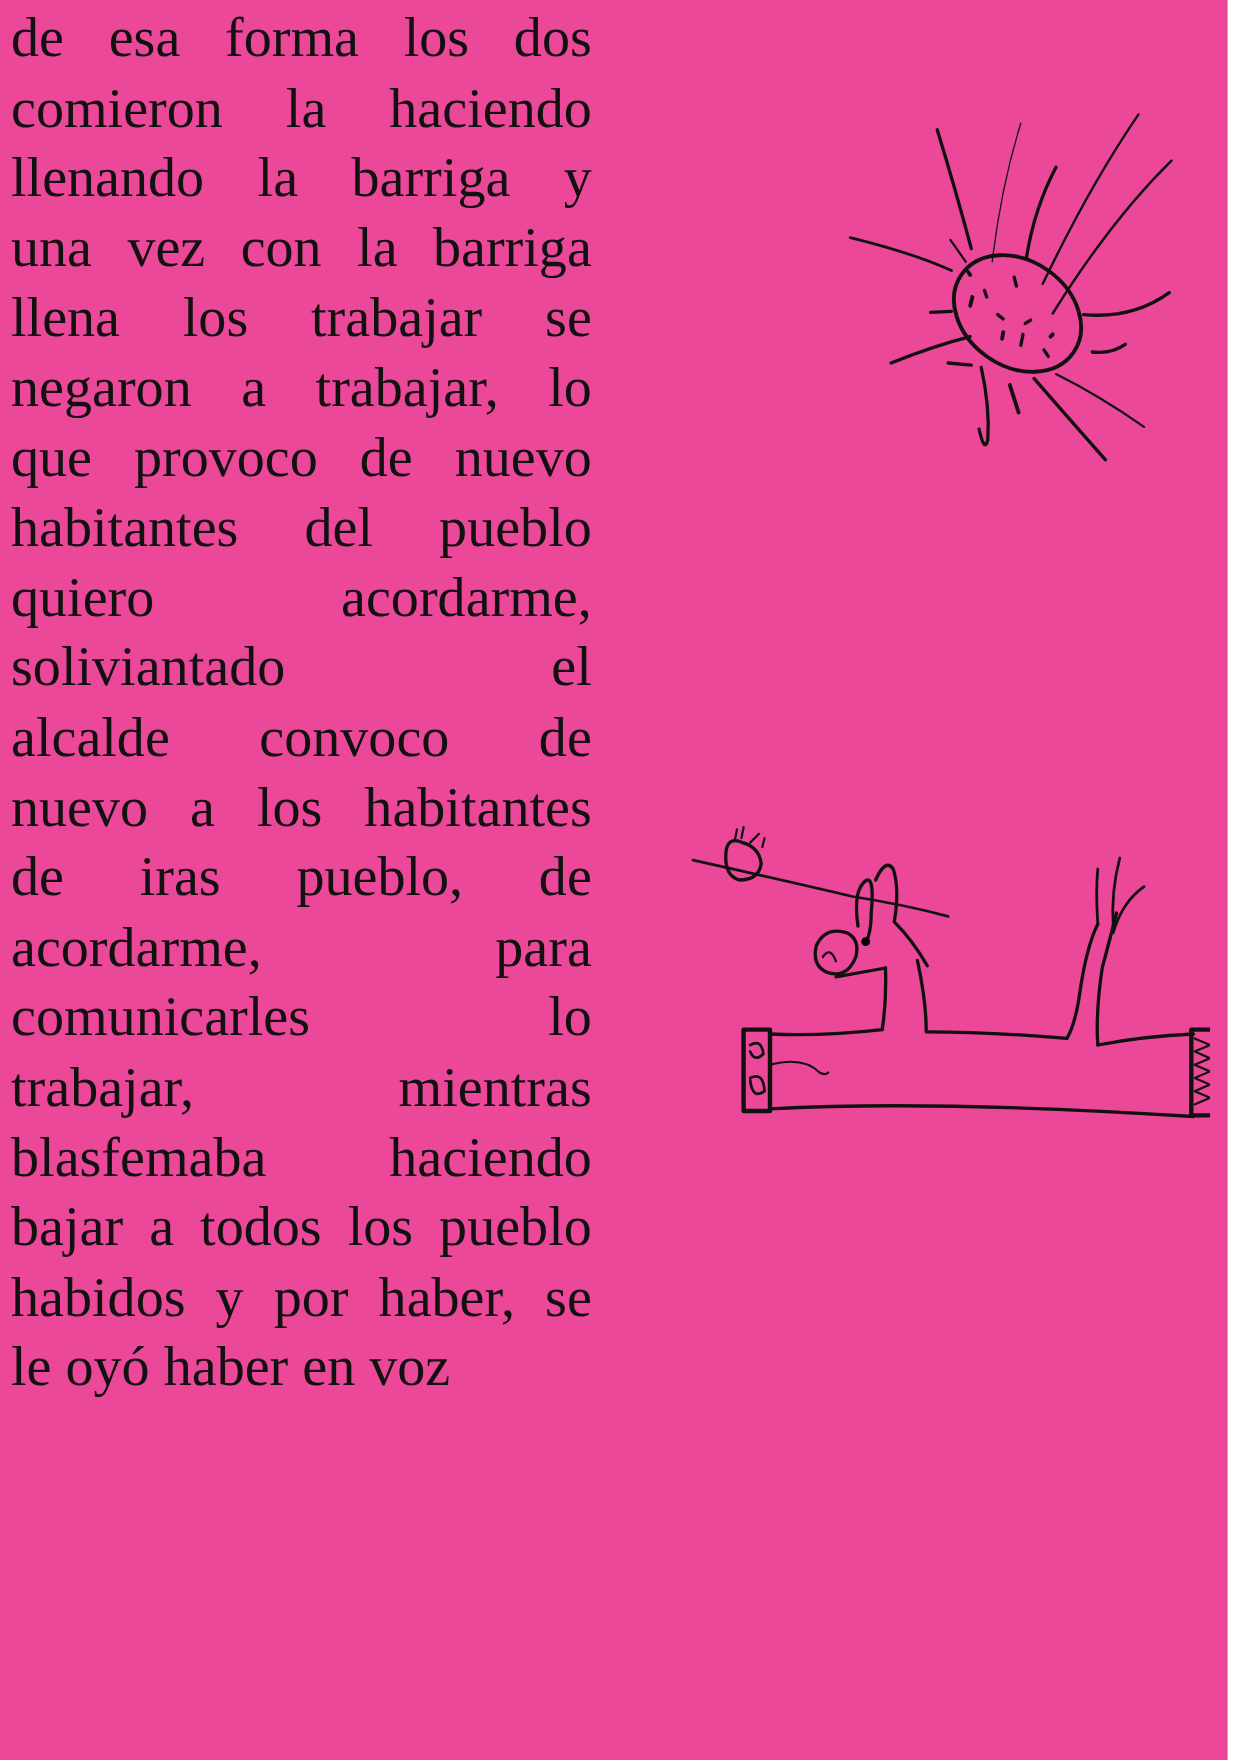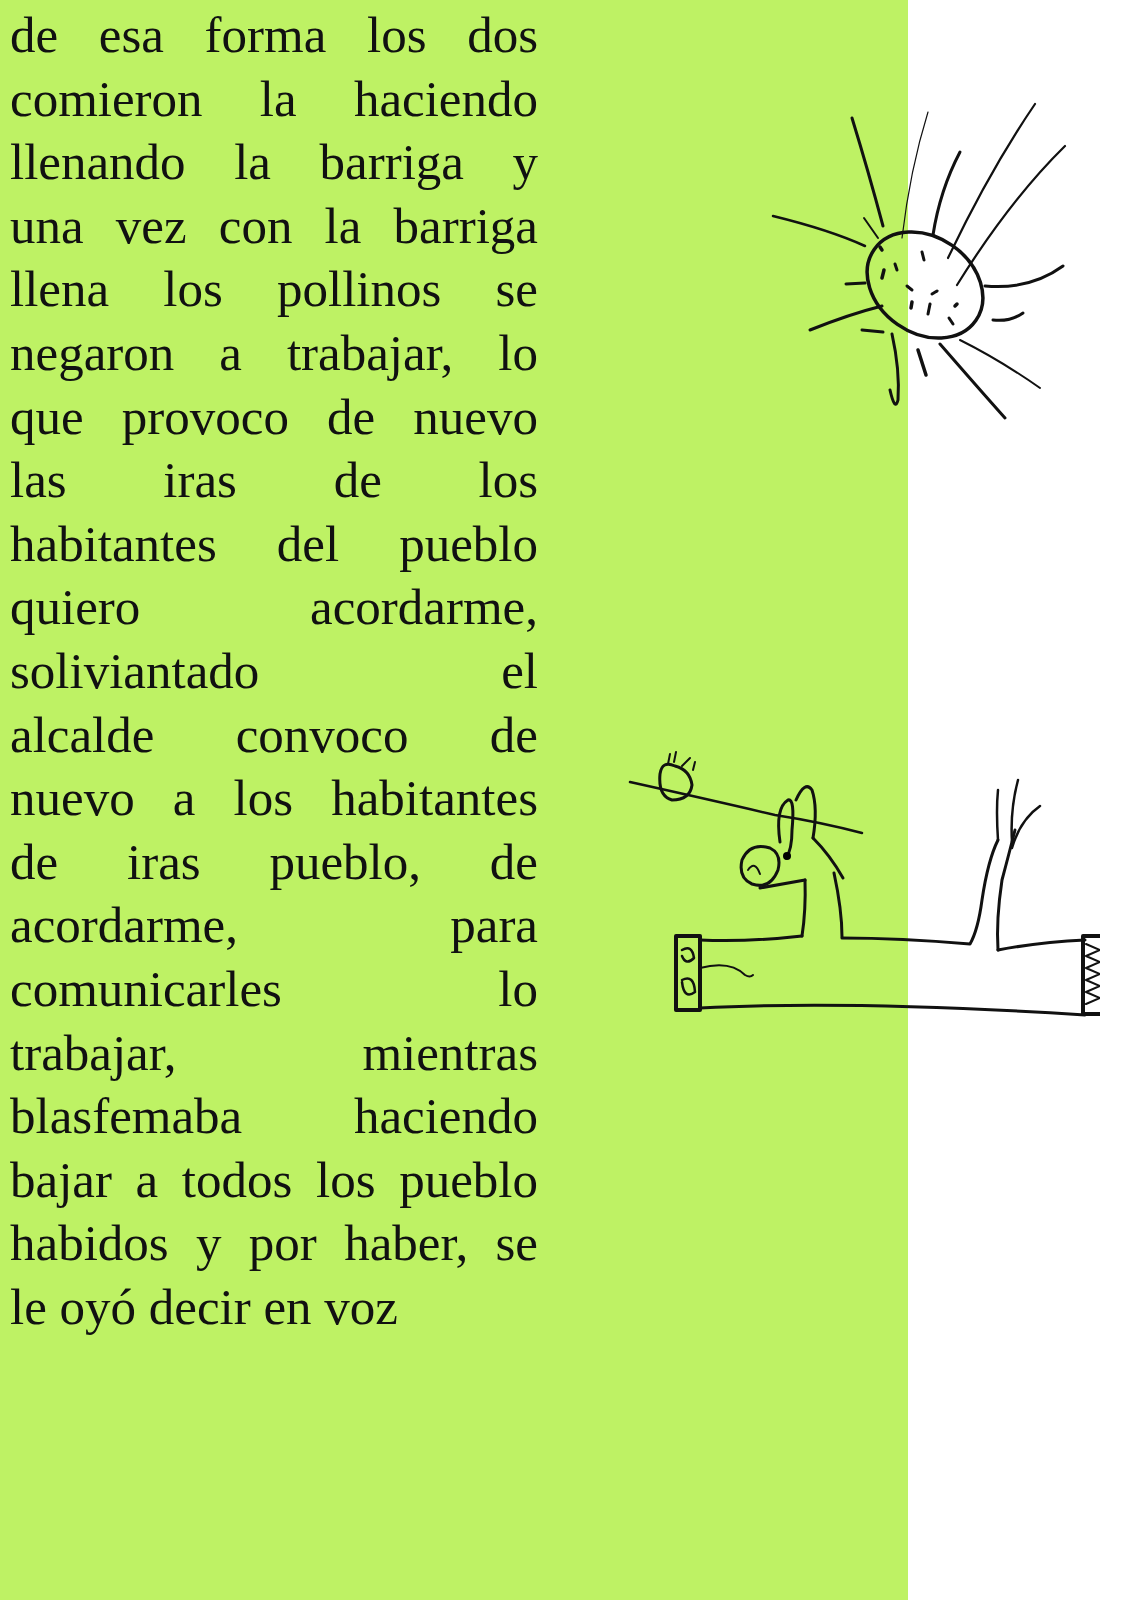--- a/index.html
+++ b/index.html
@@ -1,17 +1,17 @@
 <!DOCTYPE html>
 <html><head>
 <meta charset="utf-8">
 <style>
   html, body { margin: 0; padding: 0; background: #ffffff; }
   body { width: 1130px; height: 1600px; position: relative; overflow: hidden; }
-  .page { position: absolute; left: 0; top: 0; width: 908px; height: 1600px; background: #bef264; }
+  .page { position: absolute; left: 0; top: 0; width: 1116px; height: 1600px; background: #ec4899; }
   .text-col {
     position: absolute; left: 10px; top: 4px; width: 528px;
     font-family: "Liberation Serif", "DejaVu Serif", serif;
     font-size: 51px; line-height: 63.6px; color: #111;
   }
   .line { display: block; height: 63.6px; white-space: nowrap; text-align: justify; text-align-last: justify; }
   .line.last { text-align: left; text-align-last: left; }
   .drawing { position: absolute; }
   .drawing svg { display: block; }
   .drawing path, .drawing line, .drawing ellipse, .drawing rect, .drawing polyline {
@@ -21,37 +21,36 @@
 </head>
 <body>
 
 <div class="page">
 
   <div class="text-col">
     <span class="line">de esa forma los dos</span>
     <span class="line">comieron la haciendo</span>
     <span class="line">llenando la barriga y</span>
     <span class="line">una vez con la barriga</span>
-    <span class="line">llena los pollinos  se</span>
+    <span class="line">llena los trabajar  se</span>
     <span class="line">negaron a trabajar, lo</span>
     <span class="line">que provoco de nuevo</span>
-    <span class="line">las iras de los</span>
     <span class="line">habitantes del pueblo</span>
     <span class="line">quiero acordarme,</span>
     <span class="line">soliviantado el</span>
     <span class="line">alcalde convoco de</span>
     <span class="line">nuevo a los habitantes</span>
     <span class="line">de iras pueblo, de</span>
     <span class="line">acordarme, para</span>
     <span class="line">comunicarles lo</span>
     <span class="line">trabajar, mientras</span>
     <span class="line">blasfemaba haciendo</span>
     <span class="line">bajar a todos los pueblo</span>
     <span class="line">habidos y por haber, se</span>
-    <span class="line last">le oyó decir en voz</span>
+    <span class="line last">le oyó haber en voz</span>
   </div>
 
   <div class="drawing" style="left:740px; top:90px;">
     <svg width="330" height="330" viewBox="0 0 330 330">
       <ellipse cx="185" cy="195" rx="62" ry="48" transform="rotate(35 185 195)" stroke-width="3.5"></ellipse>
 
       <path d="M112 28 Q128 80 143 136" stroke-width="3"></path>
       <path d="M188 22 Q170 80 162 148" stroke-width="1.2"></path>
       <path d="M220 62 Q200 100 193 145" stroke-width="3"></path>
       <path d="M295 14 Q250 80 208 168" stroke-width="2.2"></path>

